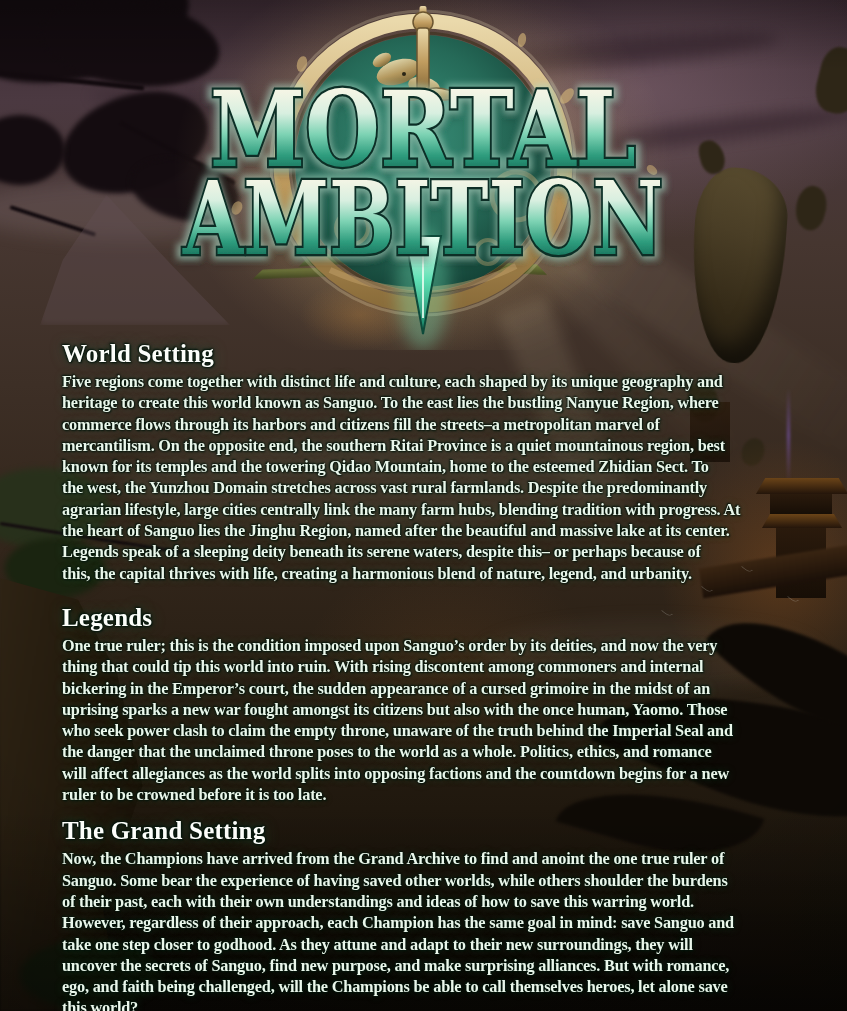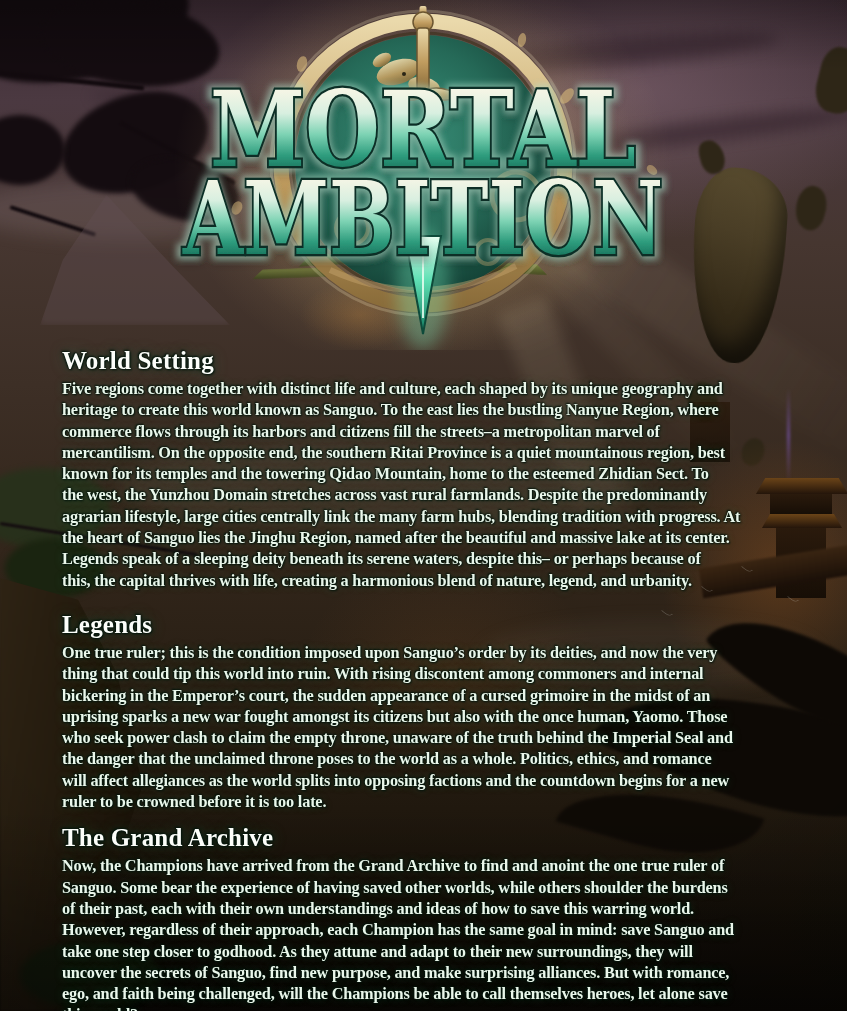--- a/index.html
+++ b/index.html
@@ -36,21 +36,21 @@
   .wing{background:#0d0905;filter:blur(1.5px);}
   .bird{width:9px;height:4px;border:1.5px solid rgba(215,215,210,.35);border-top:none;border-left:none;
     transform:rotate(40deg) skewX(-20deg);border-radius:0 0 70% 0;opacity:.7;}
   .vignette{left:0;top:0;width:847px;height:1011px;
     background:radial-gradient(120% 95% at 50% 38%,rgba(0,0,0,0) 55%,rgba(0,0,0,.36) 100%),
       linear-gradient(180deg,rgba(0,0,0,.28) 0,rgba(0,0,0,0) 7%,rgba(0,0,0,0) 80%,rgba(0,0,0,.42) 100%);}
   
   .logo-svg{position:absolute;left:0;top:0;z-index:4;}
   
   .content{position:absolute;left:62px;top:337px;width:758px;z-index:6;}
-  .content h2{font-size:25px;line-height:26px;font-weight:700;color:#fcfefa;margin:11px 0 4px;letter-spacing:.2px;
+  .content h2{font-size:25px;line-height:26px;font-weight:700;color:#fcfefa;margin:4px 0 4px;letter-spacing:.2px;
     text-shadow:0 0 2px #06190f,1px 1px 2px rgba(4,20,12,.95),-1px -1px 2px rgba(4,20,12,.95),0 0 7px rgba(9,40,26,.9),0 0 15px rgba(70,170,120,.35);}
   .content p{font-size:16.3px;line-height:21.3px;font-weight:700;color:#eaf7eb;letter-spacing:-.2px;margin:0;
     white-space:pre-line;
     text-shadow:0 0 2px #06190f,1px 1px 2px rgba(4,20,12,.95),-1px -1px 2px rgba(4,20,12,.95),0 0 8px rgba(40,130,90,.4);}
   .sec-conflict{margin-top:21px;}
   .sec-archive{margin-top:13px;}
 </style>
 </head>
 <body>
 
@@ -236,21 +236,21 @@
       <p>One true ruler; this is the condition imposed upon Sanguo’s order by its deities, and now the very
 thing that could tip this world into ruin. With rising discontent among commoners and internal
 bickering in the Emperor’s court, the sudden appearance of a cursed grimoire in the midst of an
 uprising sparks a new war fought amongst its citizens but also with the once human, Yaomo. Those
 who seek power clash to claim the empty throne, unaware of the truth behind the Imperial Seal and
 the danger that the unclaimed throne poses to the world as a whole. Politics, ethics, and romance
 will affect allegiances as the world splits into opposing factions and the countdown begins for a new
 ruler to be crowned before it is too late.</p>
     </section>
     <section class="sec sec-archive">
-      <h2>The Grand Archive</h2>
+      <h2>The Grand Setting</h2>
       <p>Now, the Champions have arrived from the Grand Archive to find and anoint the one true ruler of
 Sanguo. Some bear the experience of having saved other worlds, while others shoulder the burdens
 of their past, each with their own understandings and ideas of how to save this warring world.
 However, regardless of their approach, each Champion has the same goal in mind: save Sanguo and
 take one step closer to godhood. As they attune and adapt to their new surroundings, they will
 uncover the secrets of Sanguo, find new purpose, and make surprising alliances. But with romance,
 ego, and faith being challenged, will the Champions be able to call themselves heroes, let alone save
 this world?</p>
     </section>
   </main>

